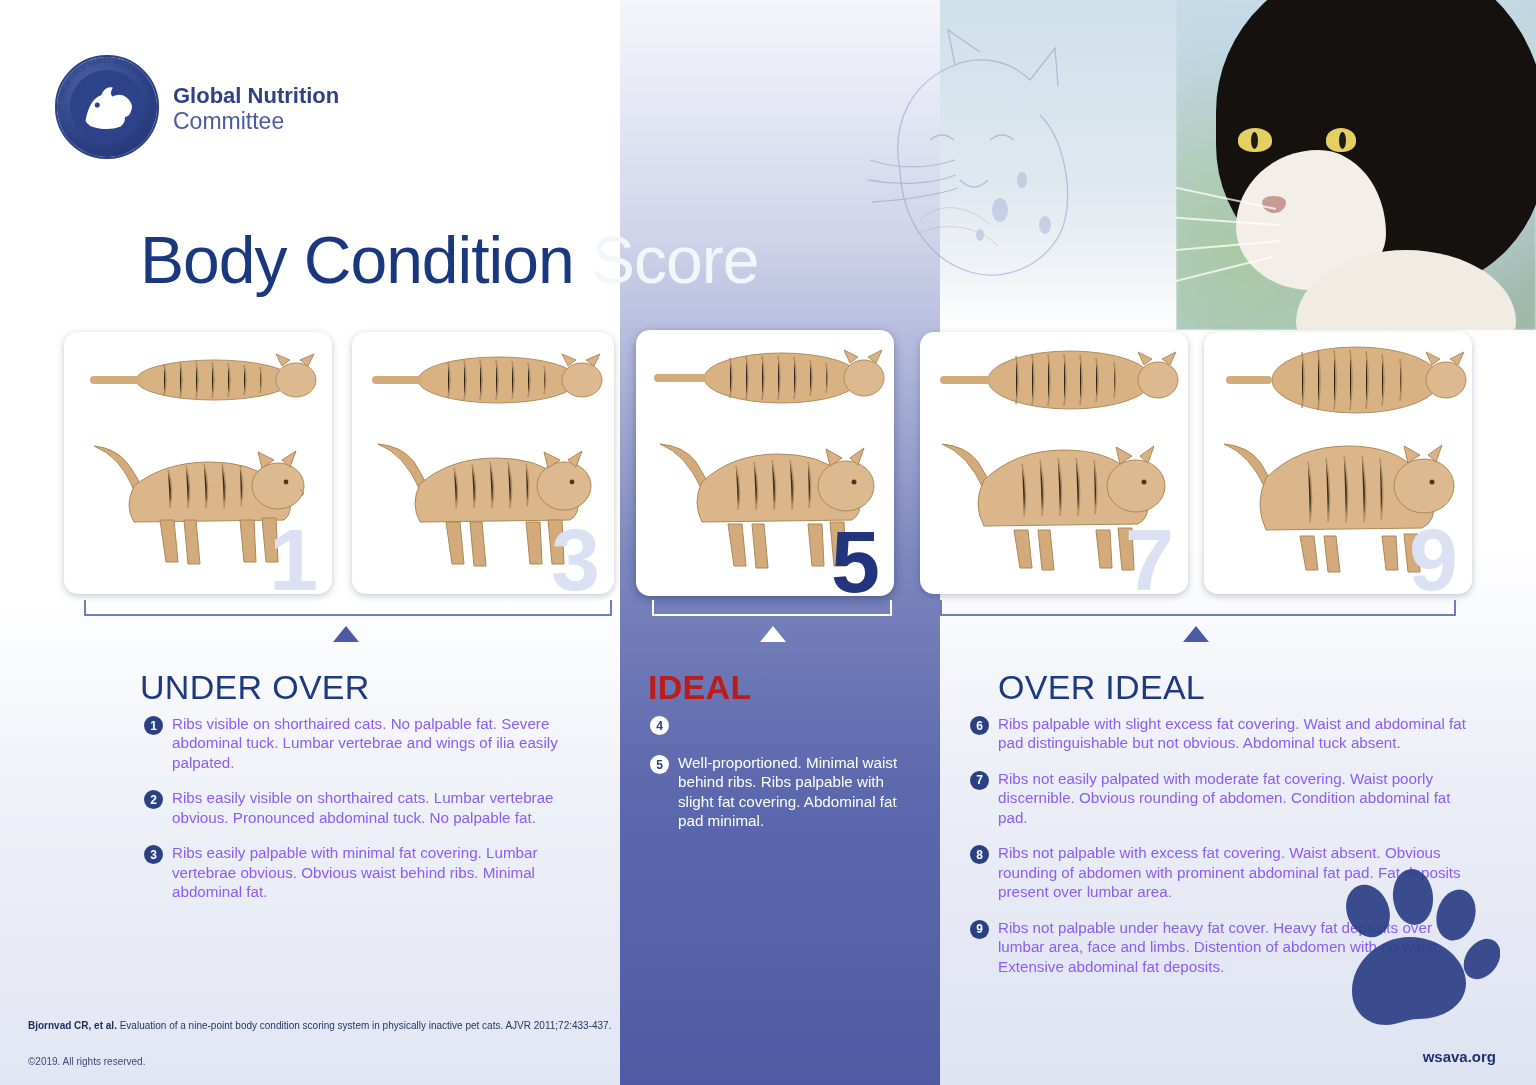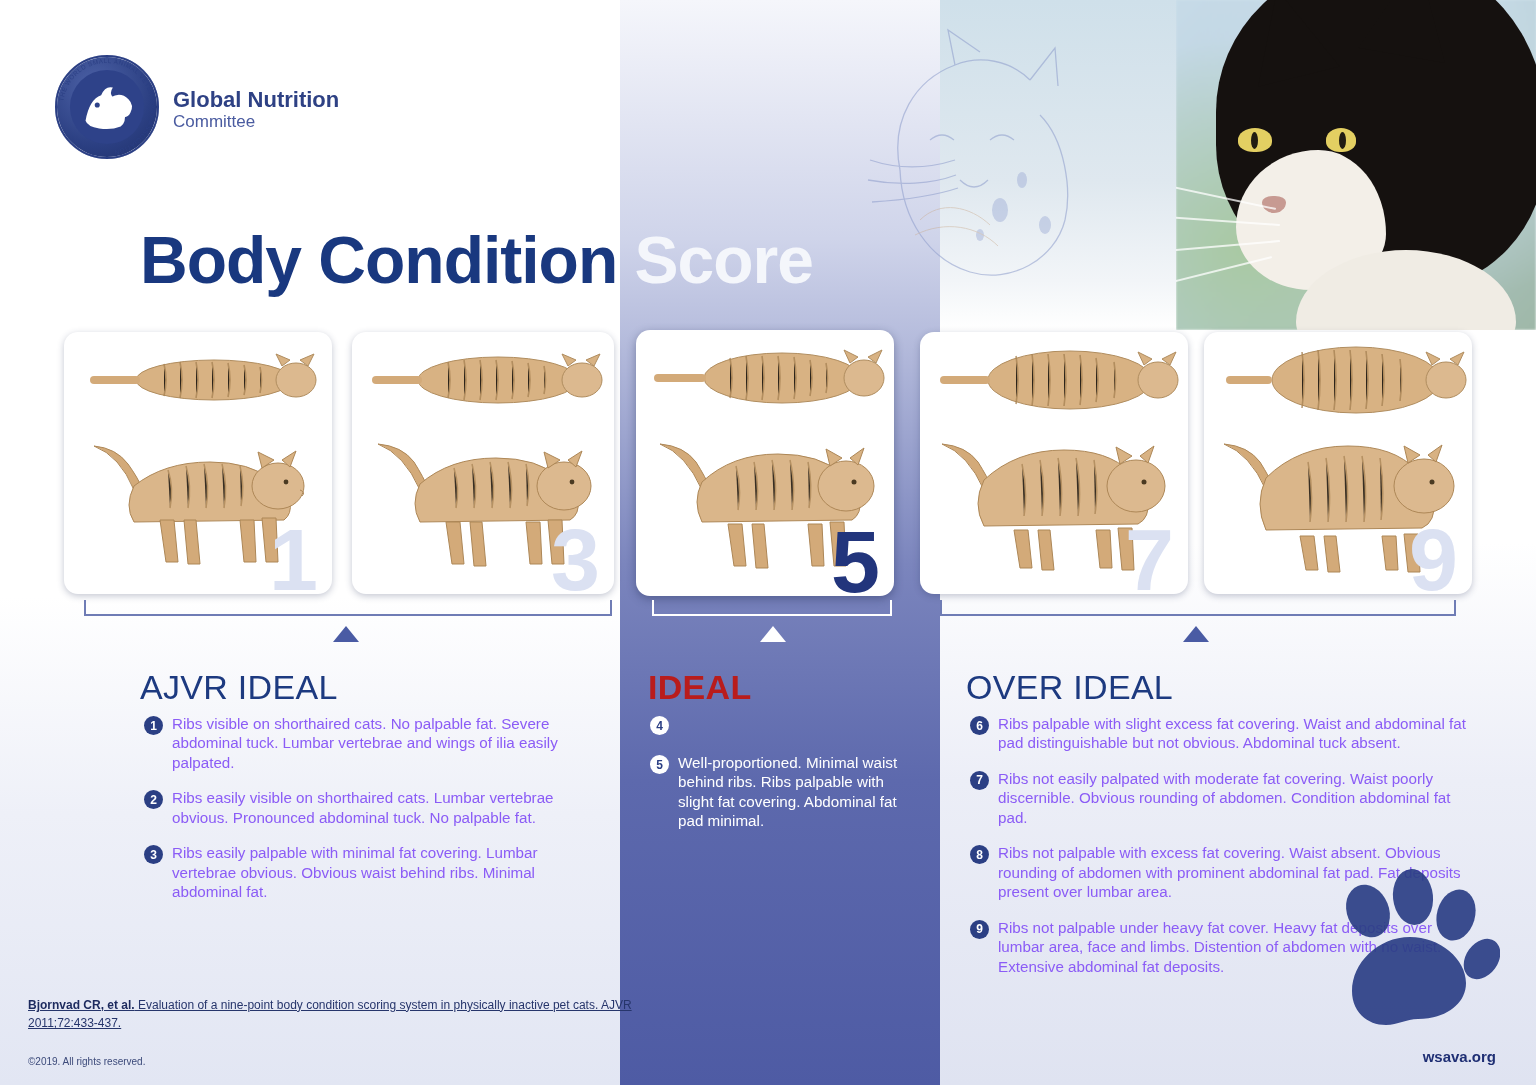--- a/index.html
+++ b/index.html
@@ -135,27 +135,27 @@
     box-shadow: 0 0 0 2px #fff inset;
   }
   .logo-text .wsava {
     font-size: 46px; font-weight: bold; color: #2e4184; letter-spacing: .5px;
     line-height: 1; font-family: "Liberation Sans", sans-serif;
   }
   .logo-text .gn {
     font-size: 22px; font-weight: bold; color: #2e4184; margin-top: 6px; line-height: 1.1;
   }
   .logo-text .cm {
-    font-size: 17px; color: #4a5ba0; line-height: 1.2;
+    font-size: 23px; color: #4a5ba0; line-height: 1.2;
   }
 
   
   .title {
     position: absolute; left: 140px; top: 222px;
-    font-size: 66px; font-weight: bold; letter-spacing: -1px;
+    font-size: 66px; font-weight: normal; letter-spacing: -1px;
     color: #19387f;
     white-space: nowrap;
   }
   .title .faded { color: #f4f6fb; }
 
   
   .card {
     position: absolute;
     background: #fff;
     border-radius: 14px;
@@ -207,23 +207,22 @@
   }
   .badge.onblue { background: #ffffff; color: #2b3f84; }
   .txt {
     font-size: 15.2px; line-height: 1.28; color: #8b5cf6;
   }
   .txt.onblue { color: #ffffff; }
 
   
   .refs {
     position: absolute; left: 28px; bottom: 52px;
-    font-size: 12px; color: #26356b; line-height: 1.55;
+    font-size: 10px; color: #26356b; line-height: 1.55;
     max-width: 640px;
-    text-decoration: underline;
   }
   .refs b { color: #1c2a5e; }
   .refs i { font-style: italic; }
   .copyright {
     position: absolute; left: 28px; bottom: 18px;
     font-size: 10px; color: #3c4a7a;
   }
   .site {
     position: absolute; right: 40px; bottom: 20px;
     font-size: 15px; font-weight: bold; color: #1f2f74;
@@ -538,23 +537,23 @@
 
   <div class="bracket" style="left:84px; top:600px; width:528px;"></div>
   <div class="arrow" style="left:333px; top:626px; border-bottom:16px solid #4a5ba4;"></div>
 
   <div class="bracket" style="left:652px; top:600px; width:240px; border-color:#ffffff;"></div>
   <div class="arrow" style="left:760px; top:626px; border-bottom:16px solid #ffffff;"></div>
 
   <div class="bracket" style="left:940px; top:600px; width:516px;"></div>
   <div class="arrow" style="left:1183px; top:626px; border-bottom:16px solid #4a5ba4;"></div>
 
-  <div class="sec-head" style="left:140px; top:668px;">AJVR IDEAL</div>
+  <div class="sec-head" style="left:140px; top:668px;">UNDER OVER</div>
   <div class="sec-head ideal" style="left:648px; top:668px;">IDEAL</div>
-  <div class="sec-head" style="left:966px; top:668px;">OVER IDEAL</div>
+  <div class="sec-head" style="left:998px; top:668px;">OVER IDEAL</div>
 
   <div class="list" style="left:144px; top:714px; width:430px;">
     <div class="item">
       <div class="badge">1</div>
       <div class="txt">Ribs visible on shorthaired cats. No palpable fat. Severe abdominal tuck. Lumbar vertebrae and wings of ilia easily palpated.</div>
     </div>
     <div class="item" style="margin-top:16px;">
       <div class="badge">2</div>
       <div class="txt">Ribs easily visible on shorthaired cats. Lumbar vertebrae obvious. Pronounced abdominal tuck. No palpable fat.</div>
     </div>

